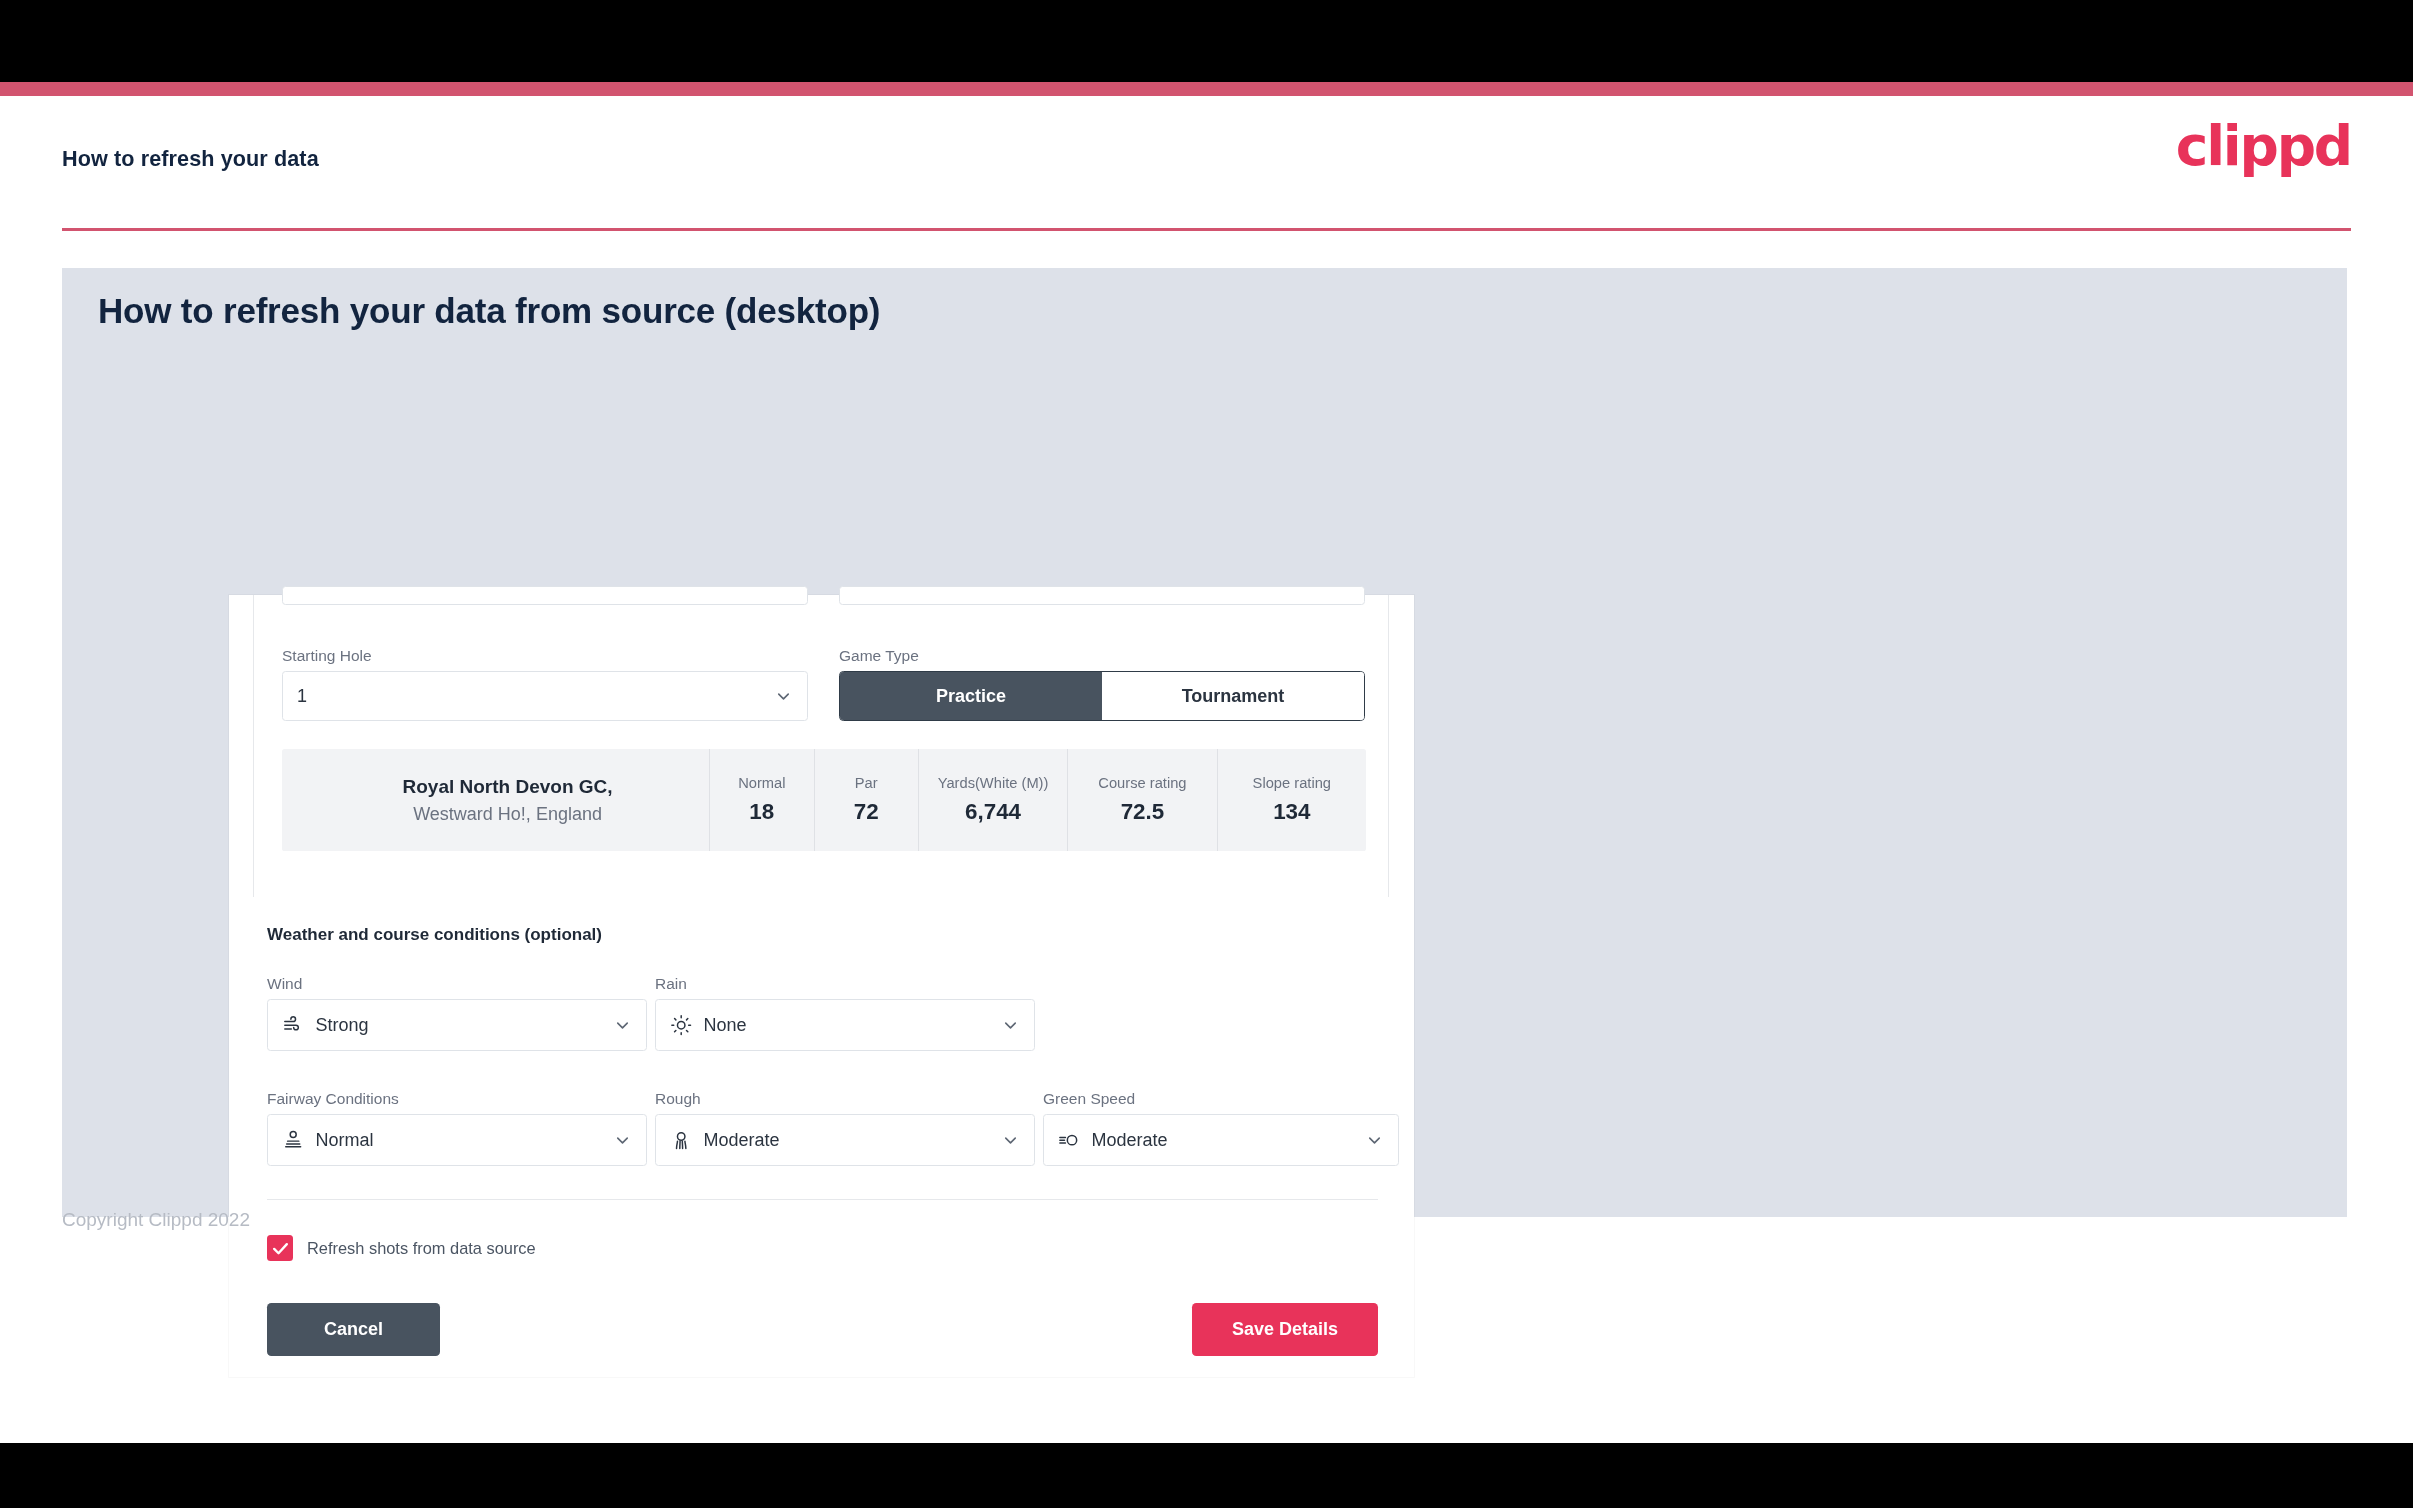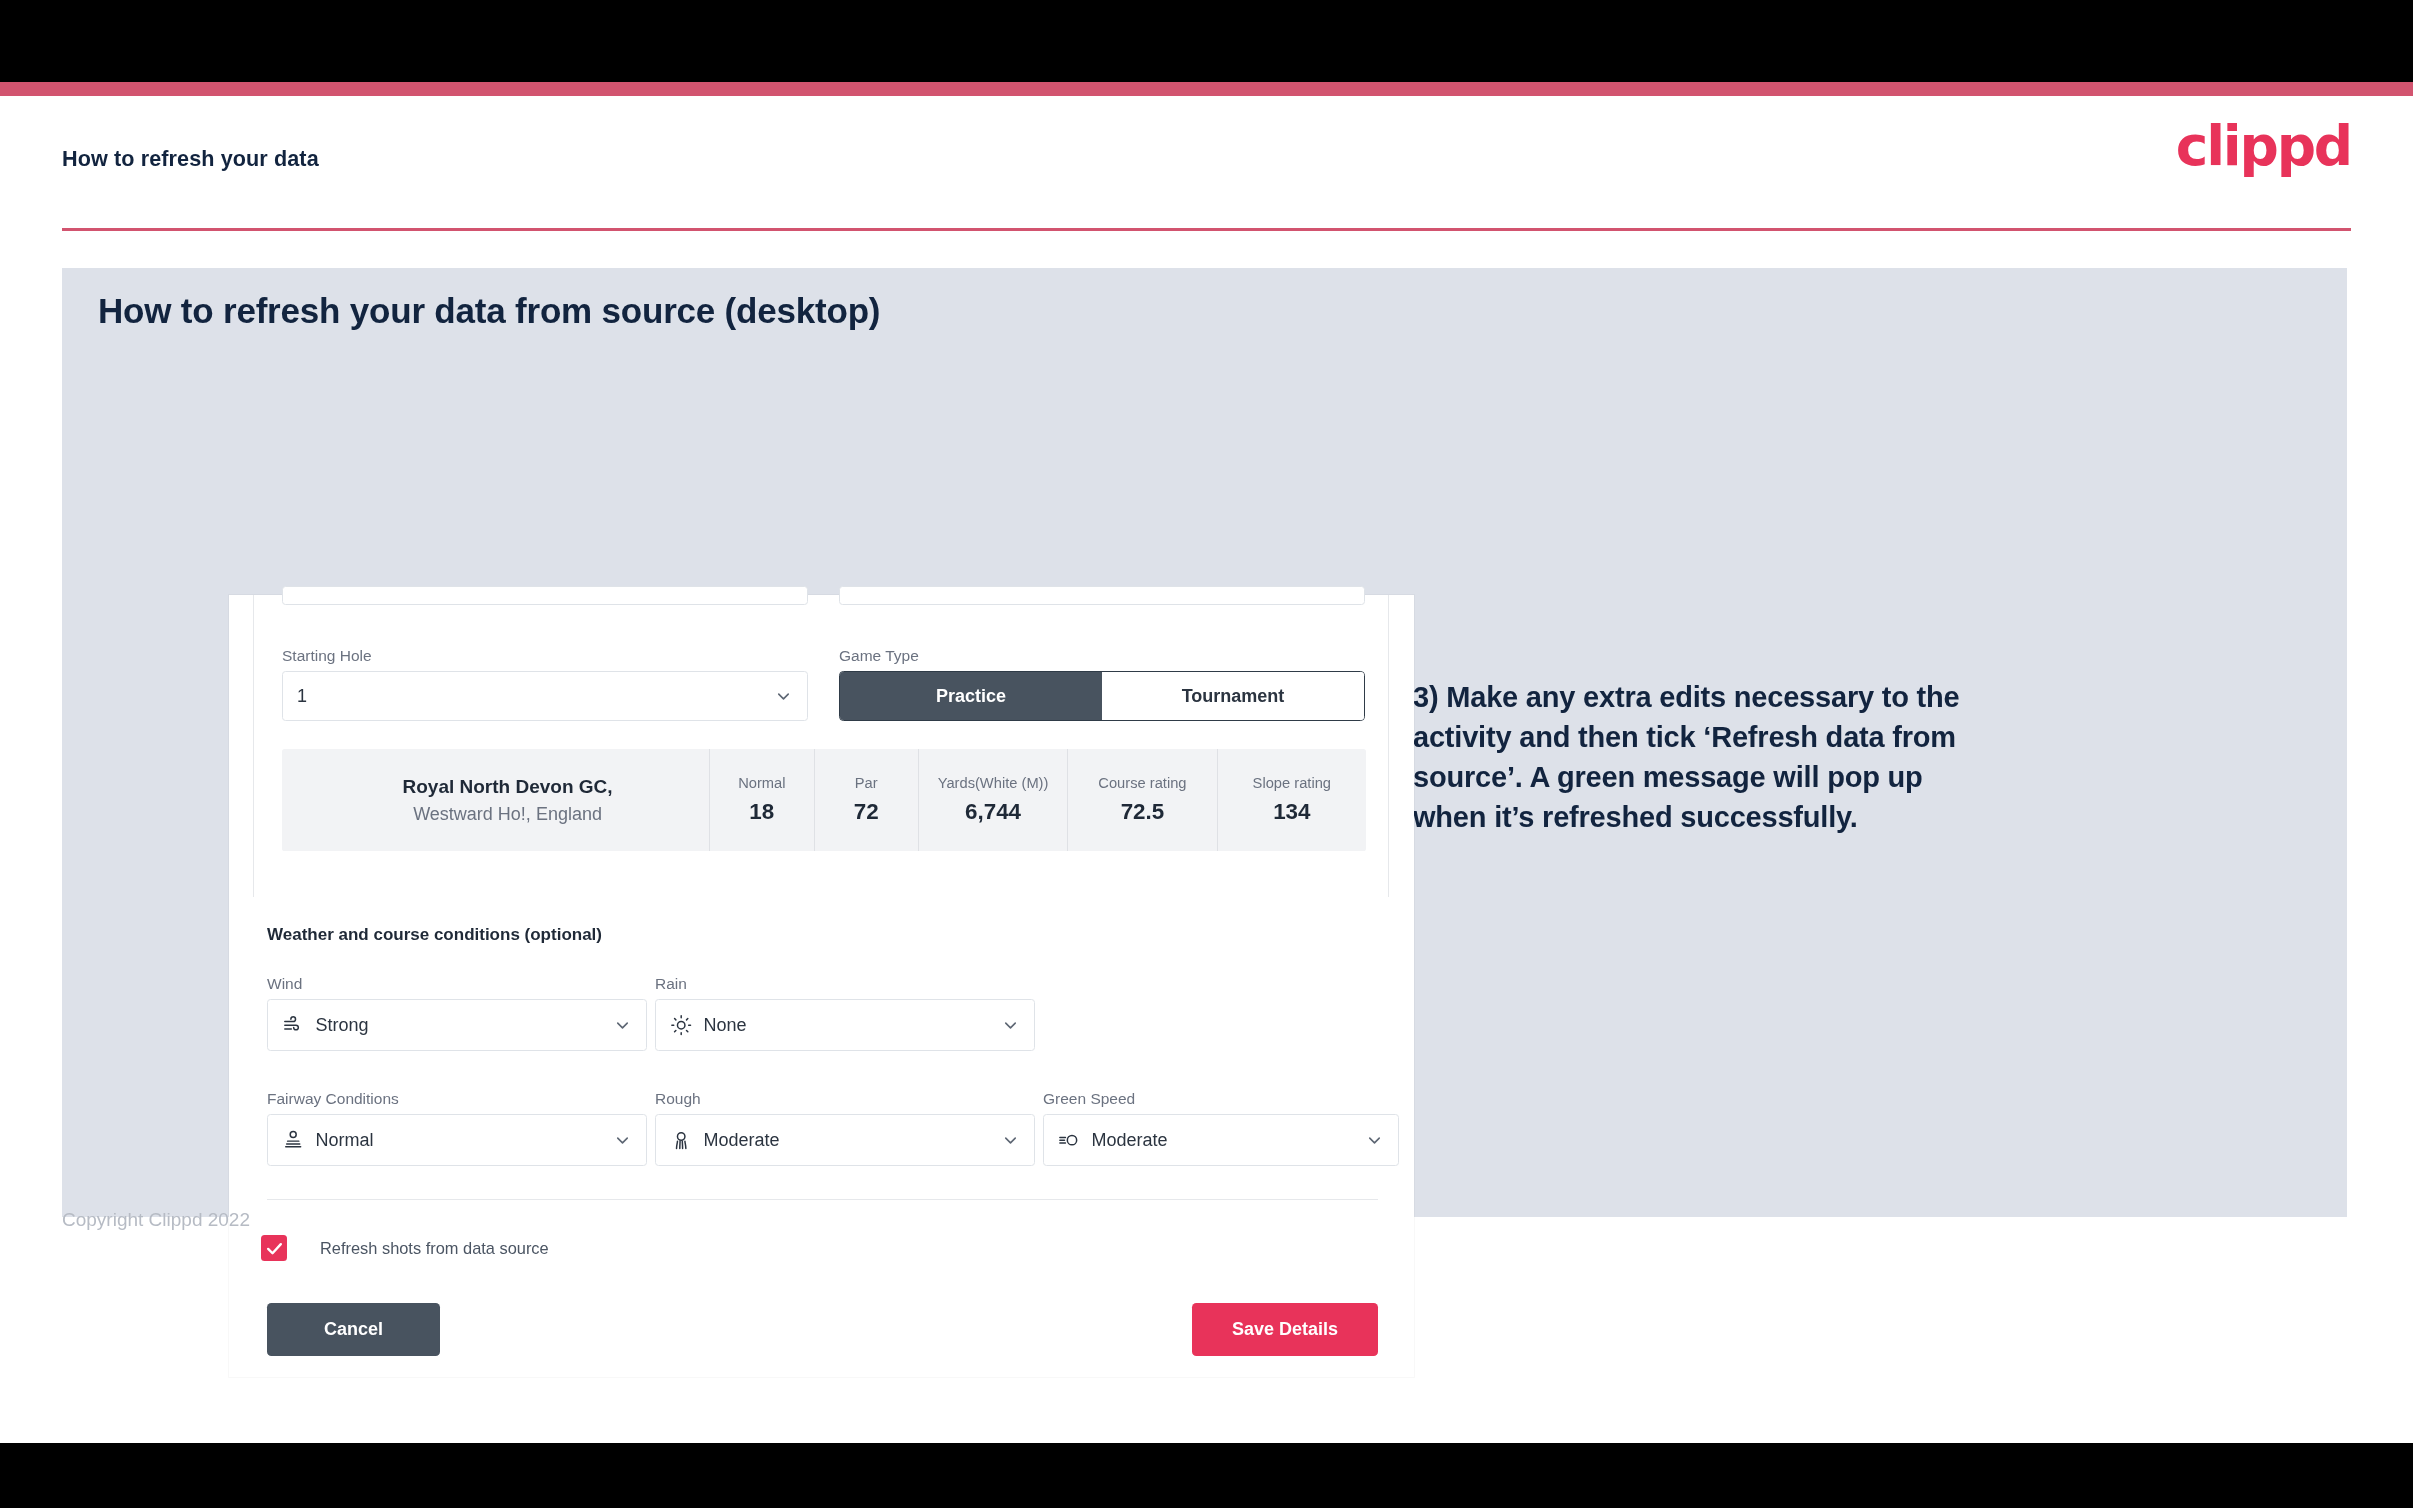--- a/index.html
+++ b/index.html
@@ -339,21 +339,20 @@
   <div class="slide-header">
     <div class="header-title">How to refresh your data</div>
     <div class="brand-logo">clippd</div>
     <div class="header-rule"></div>
   </div>
 
   <div class="content-panel">
     <div class="panel-title">How to refresh your data from source (desktop)</div>
   </div>
 
-  <div class="instruction">3) Make any extra edits necessary to the activity and then tick ‘Refresh data from source’. A green message will pop up when it’s refreshed successfully.</div>
 
   <div class="shot-card">
     <div class="dialog">
 
       <div class="scroll-region">
 
         <div class="cut-field left"></div>
         <div class="cut-field right"></div>
 
         <div class="fld-label" style="left:28px; top:52px;">Starting Hole</div>
@@ -492,21 +491,21 @@
         <span class="select-val">Moderate</span>
         <span class="chev">
           <svg viewBox="0 0 24 24" fill="none" stroke="currentColor" stroke-width="2" stroke-linecap="round" stroke-linejoin="round">
               <polyline points="6 9 12 15 18 9"></polyline>
             </svg>
         </span>
       </div>
 
       <div class="hr" style="left:14px; top:604px; width:1111px;"></div>
 
-      <div class="check-row" style="left:8px; top:640px;gap:19px;">
+      <div class="check-row" style="left:14px; top:640px;">
         <span class="checkbox">
           <svg viewBox="0 0 24 24" fill="none" stroke="#ffffff" stroke-width="3" stroke-linecap="round" stroke-linejoin="round">
               <polyline points="4 12.5 9.5 18 20 6.5"></polyline>
             </svg>
         </span>
         <span class="check-label">Refresh shots from data source</span>
       </div>
 
       <div class="btn btn-cancel" style="left:14px; top:708px; width:173px; height:53px;">Cancel</div>
       <div class="btn btn-save" style="left:939px; top:708px; width:186px; height:53px;">Save Details</div>

